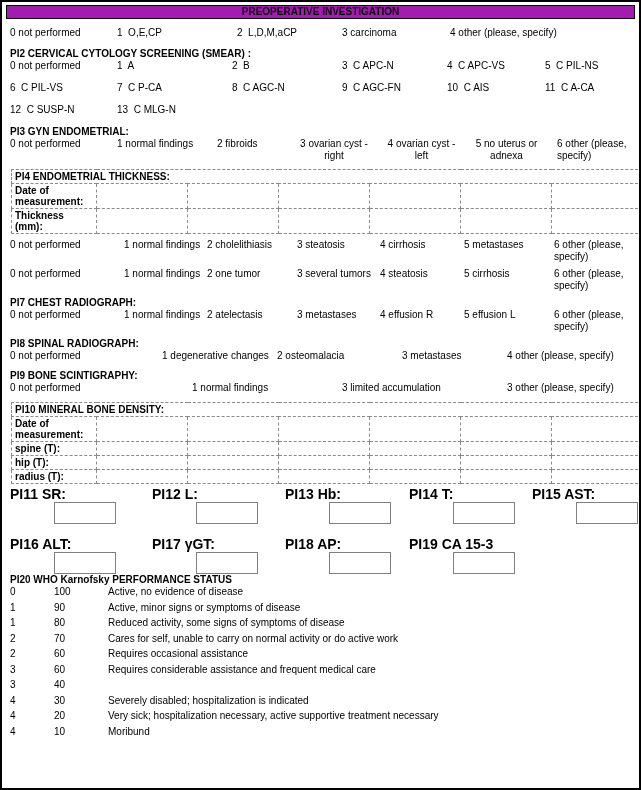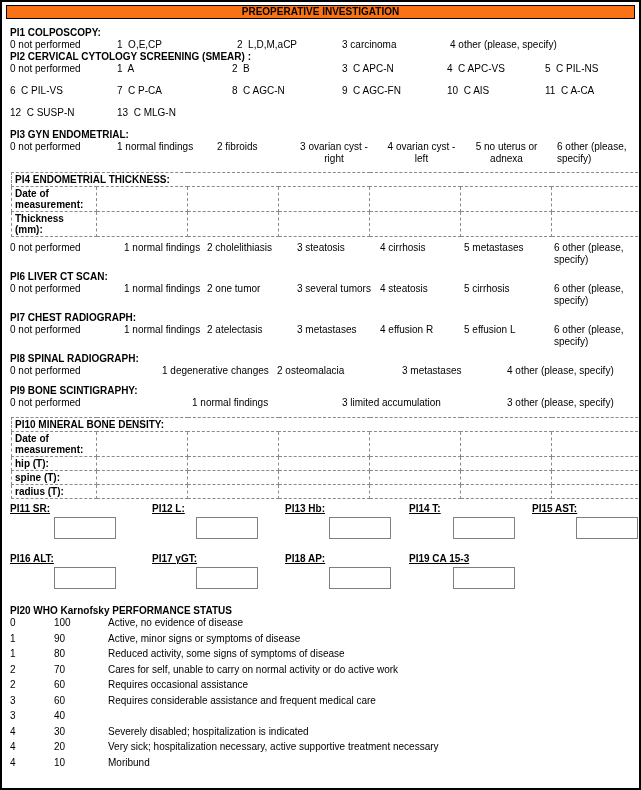--- a/index.html
+++ b/index.html
@@ -3,66 +3,65 @@
 <meta charset="utf-8">
 <style>
   * { margin:0; padding:0; box-sizing:border-box; }
   html,body { background:#e8e8e8; }
   body { font-family:"Liberation Sans", sans-serif; }
   .page {
     position:relative; width:641px; height:790px; background:#fff;
     border:2px solid #000; padding:2px 4px; overflow:hidden;
   }
   .header-bar {
-    height:14px; margin-top:1px; background:#f97316; border:1px solid #000;
+    height:14px; margin-top:1px; background:#a21caf; border:1px solid #000;
     text-align:center; font-size:10px; font-weight:bold; line-height:12px; color:#000;
   }
   .sec { padding-left:4px; }
   .sec-title { font-size:10px; font-weight:bold; line-height:12px; color:#000; }
   .opt-row { display:grid; font-size:10px; line-height:12px; color:#000; }
   .opt { white-space:pre-wrap; padding-right:6px; }
   .opt.center { text-align:center; padding-right:16px; }
   .g-pi1 { grid-template-columns:107px 120px 105px 108px 1fr; }
   .g-pi2 { grid-template-columns:107px 115px 110px 105px 98px 1fr; }
   .g-pi3 { grid-template-columns:107px 100px 80px 90px 85px 85px 1fr; }
   .g-pi567 { grid-template-columns:114px 83px 90px 83px 84px 90px 1fr; }
   .g-pi8 { grid-template-columns:152px 115px 125px 105px 1fr; }
   .g-pi9 { grid-template-columns:182px 150px 165px 1fr; }
   .rowgap { margin-bottom:10px; }
   .mt4{margin-top:4px;} .mt5{margin-top:5px;} .mt7{margin-top:7px;} .mt8{margin-top:8px;}
-  .mt9{} .mt10{margin-top:10px;} .mt14{margin-top:14px;} .mt16{margin-top:16px;}
+  .mt9{margin-top:9px;} .mt10{margin-top:10px;} .mt14{margin-top:14px;} .mt16{}
   table.dashed { border-collapse:collapse; width:631px; table-layout:fixed; margin-left:1px; }
   table.dashed td {
     border:1px dashed #8a8a8a; font-size:10px; line-height:11px;
     vertical-align:top; padding:1px 3px; color:#000;
   }
   td.tbl-title { font-weight:bold; }
   td.row-label { font-weight:bold; }
   tr.r-tall td { height:24px; }
   tr.r-short td { height:13px; }
   .lab-grid { display:grid; grid-template-columns:142px 133px 124px 123px 1fr; padding-left:4px; }
-  .lab-label { font-size:10px; font-weight:bold; line-height:12px; color:#000;text-decoration:underline; }
+  .lab-label { font-size:14px; font-weight:bold; line-height:12px; color:#000; }
   .lab-box { width:62px; height:22px; border:1px solid #7f7f7f; margin-left:44px; margin-top:2px; background:#fff; }
   .k-title { font-size:10px; font-weight:bold; line-height:12px; padding-left:4px; color:#000; }
   .k-row {
     display:grid; grid-template-columns:44px 54px 1fr; font-size:10px;
     line-height:12px; padding-left:4px; margin-bottom:3.5px; color:#000;
   }
 </style>
 </head>
 <body>
 
 <div class="page">
 
   <div class="header-bar">
     <span>PREOPERATIVE INVESTIGATION</span>
   </div>
 
   <div class="sec mt8">
-    <div class="sec-title">PI1 COLPOSCOPY:</div>
     <div class="opt-row g-pi1">
       <div class="opt">0 not performed</div>
       <div class="opt">1  O,E,CP</div>
       <div class="opt">2  L,D,M,aCP</div>
       <div class="opt">3 carcinoma</div>
       <div class="opt">4 other (please, specify)</div>
     </div>
   </div>
 
   <div class="sec mt9">
@@ -145,21 +144,20 @@
       <div class="opt">1 normal findings</div>
       <div class="opt">2 cholelithiasis</div>
       <div class="opt">3 steatosis</div>
       <div class="opt">4 cirrhosis</div>
       <div class="opt">5 metastases</div>
       <div class="opt">6 other (please, specify)</div>
     </div>
   </div>
 
   <div class="sec mt5">
-    <div class="sec-title">PI6 LIVER CT SCAN:</div>
     <div class="opt-row g-pi567">
       <div class="opt">0 not performed</div>
       <div class="opt">1 normal findings</div>
       <div class="opt">2 one tumor</div>
       <div class="opt">3 several tumors</div>
       <div class="opt">4 steatosis</div>
       <div class="opt">5 cirrhosis</div>
       <div class="opt">6 other (please, specify)</div>
     </div>
   </div>
@@ -216,30 +214,30 @@
       <tr class="r-tall">
         <td class="row-label">Date of measurement:</td>
         <td></td>
         <td></td>
         <td></td>
         <td></td>
         <td></td>
         <td></td>
       </tr>
       <tr class="r-short">
+        <td class="row-label">spine (T):</td>
+        <td></td>
+        <td></td>
+        <td></td>
+        <td></td>
+        <td></td>
+        <td></td>
+      </tr>
+      <tr class="r-short">
         <td class="row-label">hip (T):</td>
-        <td></td>
-        <td></td>
-        <td></td>
-        <td></td>
-        <td></td>
-        <td></td>
-      </tr>
-      <tr class="r-short">
-        <td class="row-label">spine (T):</td>
         <td></td>
         <td></td>
         <td></td>
         <td></td>
         <td></td>
         <td></td>
       </tr>
       <tr class="r-short">
         <td class="row-label">radius (T):</td>
         <td></td>

